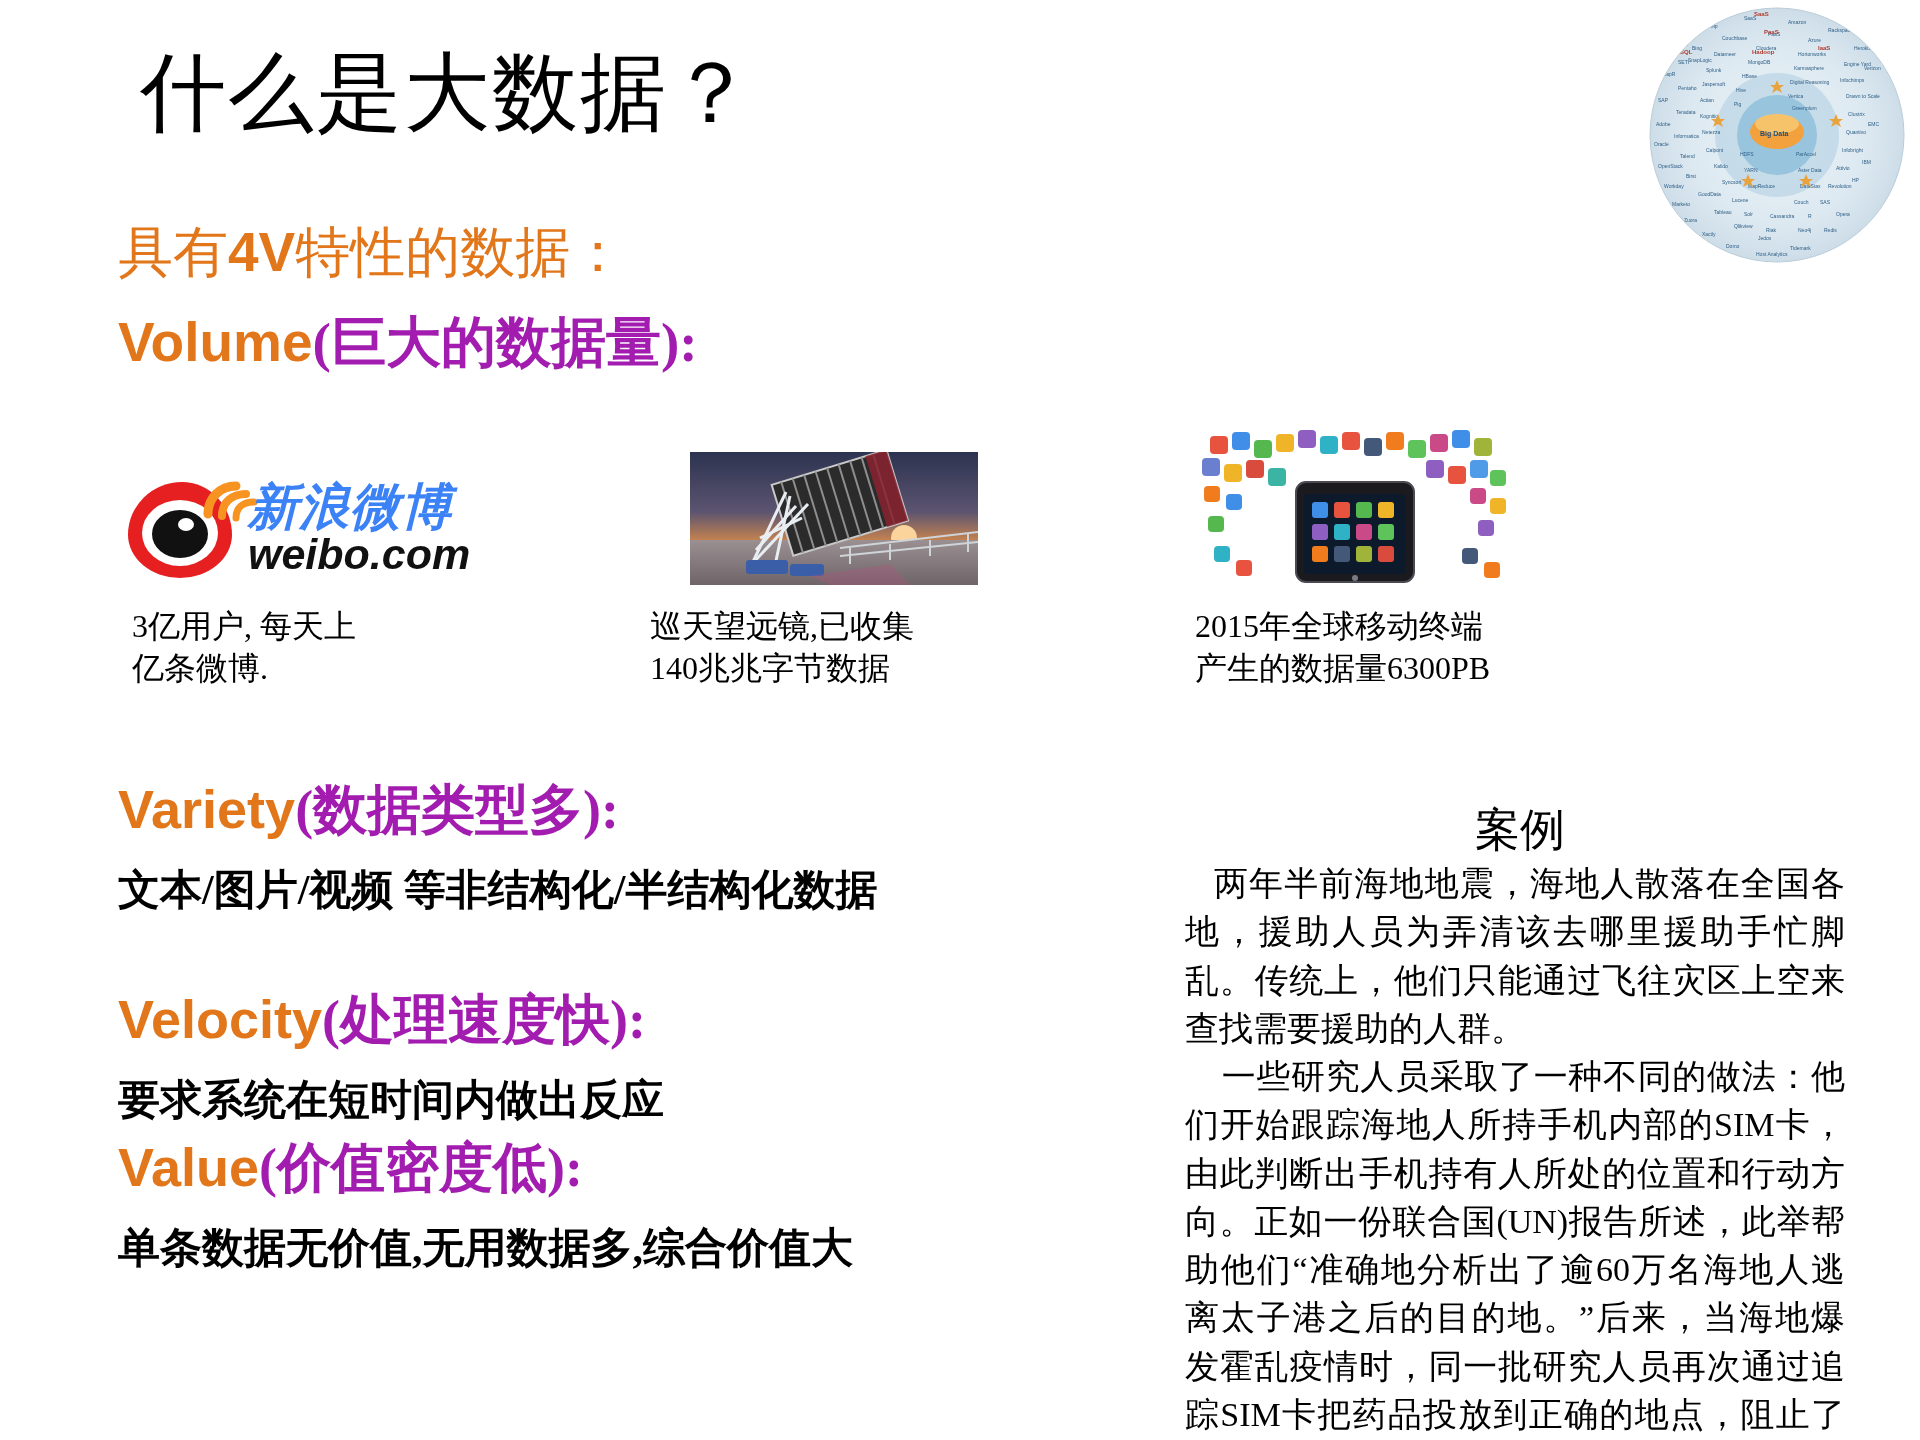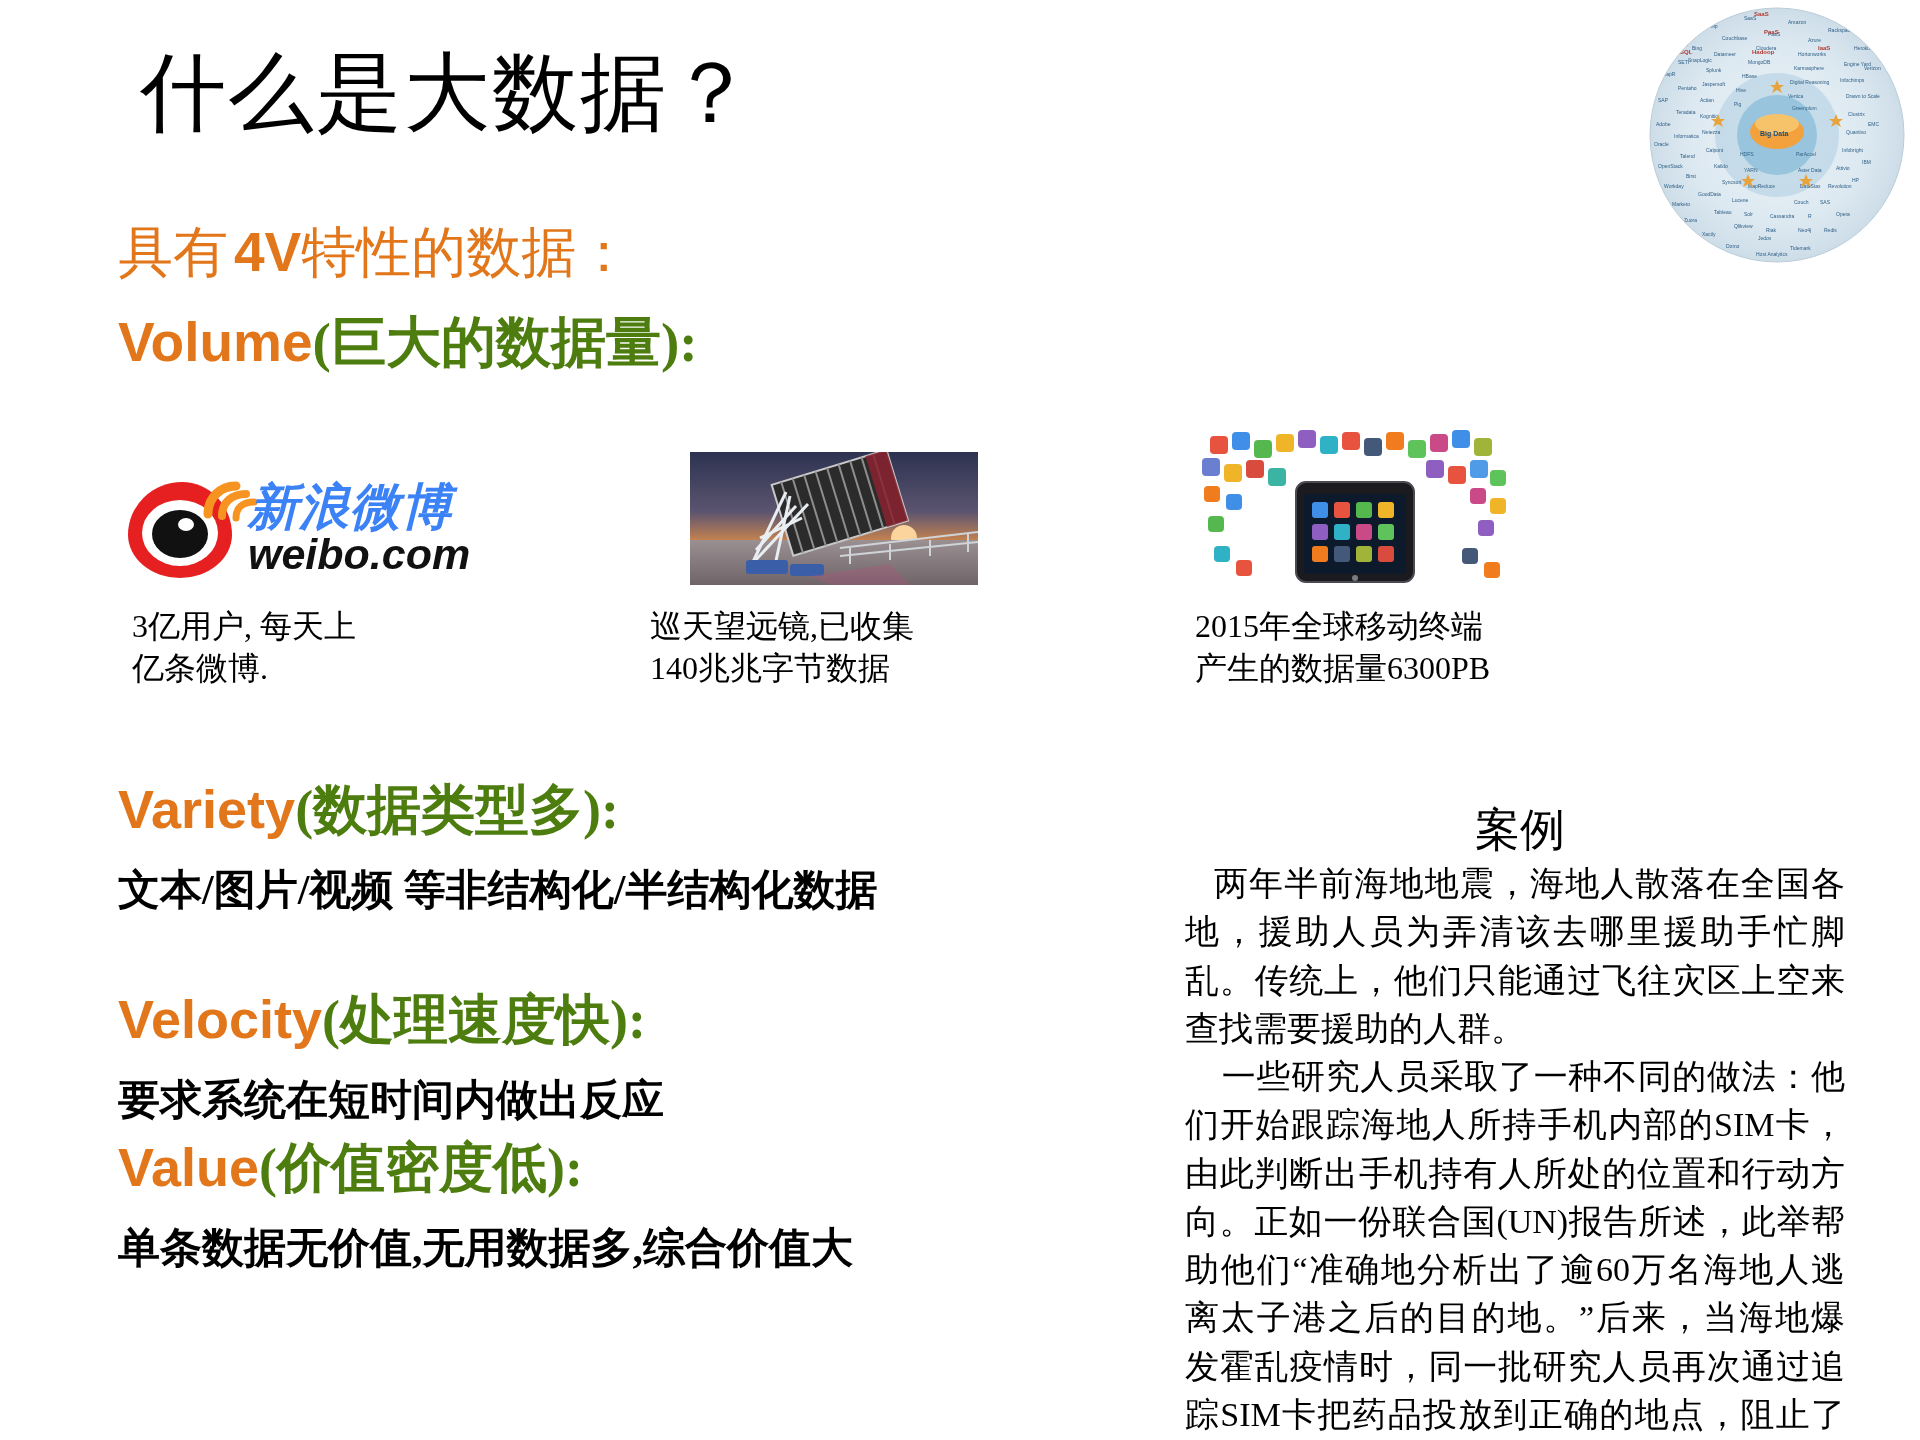--- a/index.html
+++ b/index.html
@@ -33,40 +33,39 @@
     left: 118px; top: 222px;
     font-family: "Liberation Serif", serif;
     font-size: 55px;
     line-height: 1.12;
     color: #E2761B;
     white-space: nowrap;
   }
   #heading-4v .bold-latin {
     font-family: "Liberation Sans", sans-serif;
     font-weight: bold;
-    margin-left: 6px;
   }
 
   
   #volume-heading {
     position: absolute;
     left: 118px; top: 312px;
     font-size: 55px;
     line-height: 1.12;
     white-space: nowrap;
   }
   .vkey {
     font-family: "Liberation Sans", sans-serif;
     font-weight: bold;
     color: #E2761B;
   }
   .vrest {
     font-family: "Liberation Serif", serif;
     font-weight: bold;
-    color: #4d7c0f;
+    color: #a21caf;
   }
 
   
   #weibo-logo {
     position: absolute;
     left: 128px; top: 468px;
     width: 340px; height: 118px;
   }
   #weibo-eye-outer {
     position: absolute;

